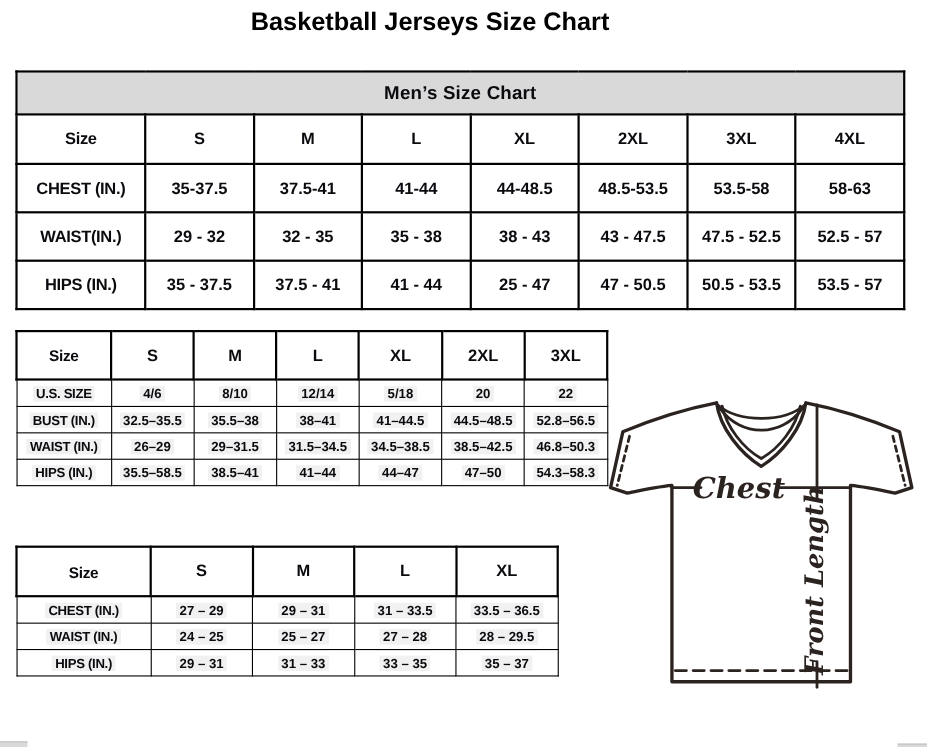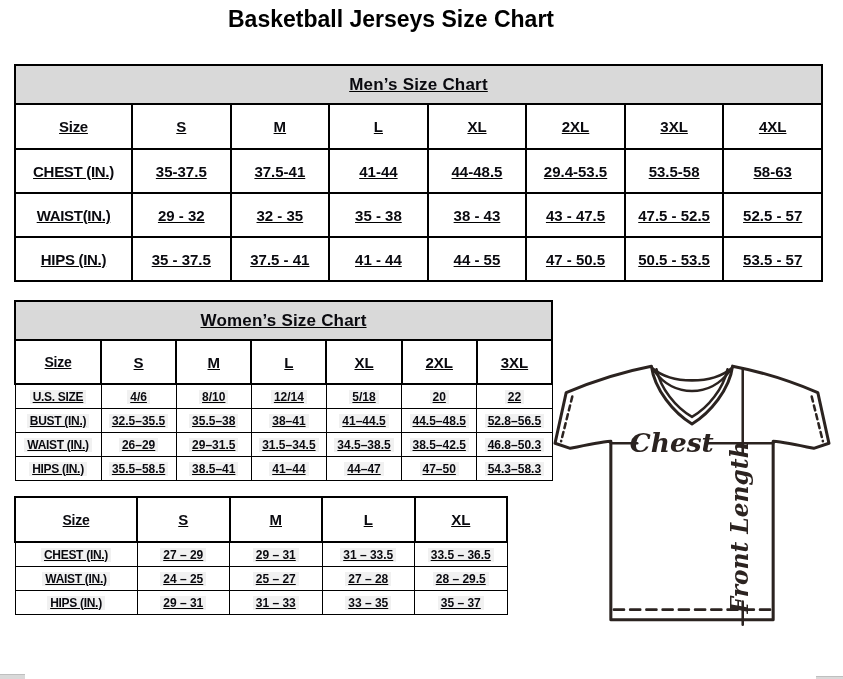--- a/index.html
+++ b/index.html
@@ -7,21 +7,21 @@
     width:843px;height:679px;position:relative;overflow:hidden;
     background:#ffffff;
     font-family:"Liberation Sans", sans-serif;
     color:#000;
   }
   .page-title{
     position:absolute;top:6px;left:0;width:782px;
     text-align:center;font-size:23px;font-weight:bold;color:#000;
   }
   table{
-    border-collapse:collapse;table-layout:fixed;position:absolute;background:#fff;text-decoration:underline;
+    border-collapse:collapse;table-layout:fixed;position:absolute;background:#fff;
   }
   td{
     border:2px solid #000;text-align:center;vertical-align:middle;
     font-weight:bold;color:#0a0a0f;overflow:hidden;white-space:nowrap;
   }
   tr.band td{background:#d9d9d9;height:35px;font-size:17px;letter-spacing:.2px;}
   
   #men{left:14px;top:64px;width:809px;}
   #men col.c0{width:117px;}
   #men tr.sizes td{height:41px;font-size:15px;}
@@ -77,60 +77,57 @@
         <td>2XL</td>
         <td>3XL</td>
         <td>4XL</td>
       </tr>
       <tr class="data">
         <td class="lbl">CHEST (IN.)</td>
         <td>35-37.5</td>
         <td>37.5-41</td>
         <td>41-44</td>
         <td>44-48.5</td>
-        <td>29.4-53.5</td>
+        <td>48.5-53.5</td>
         <td>53.5-58</td>
         <td>58-63</td>
       </tr>
       <tr class="data">
         <td class="lbl">WAIST(IN.)</td>
         <td>29 - 32</td>
         <td>32 - 35</td>
         <td>35 - 38</td>
         <td>38 - 43</td>
         <td>43 - 47.5</td>
         <td>47.5 - 52.5</td>
         <td>52.5 - 57</td>
       </tr>
       <tr class="data">
         <td class="lbl">HIPS (IN.)</td>
         <td>35 - 37.5</td>
         <td>37.5 - 41</td>
         <td>41 - 44</td>
-        <td>44 - 55</td>
+        <td>25 - 47</td>
         <td>47 - 50.5</td>
         <td>50.5 - 53.5</td>
         <td>53.5 - 57</td>
       </tr>
     </tbody>
   </table>
 <table id="women" cellspacing="0">
     <colgroup>
       <col class="c0">
       <col>
       <col>
       <col>
       <col>
       <col>
       <col>
     </colgroup>
     <tbody>
-      <tr class="band">
-        <td colspan="7">Women’s Size Chart</td>
-      </tr>
       <tr class="sizes">
         <td class="lbl">Size</td>
         <td>S</td>
         <td>M</td>
         <td>L</td>
         <td>XL</td>
         <td>2XL</td>
         <td>3XL</td>
       </tr>
       <tr class="data">

